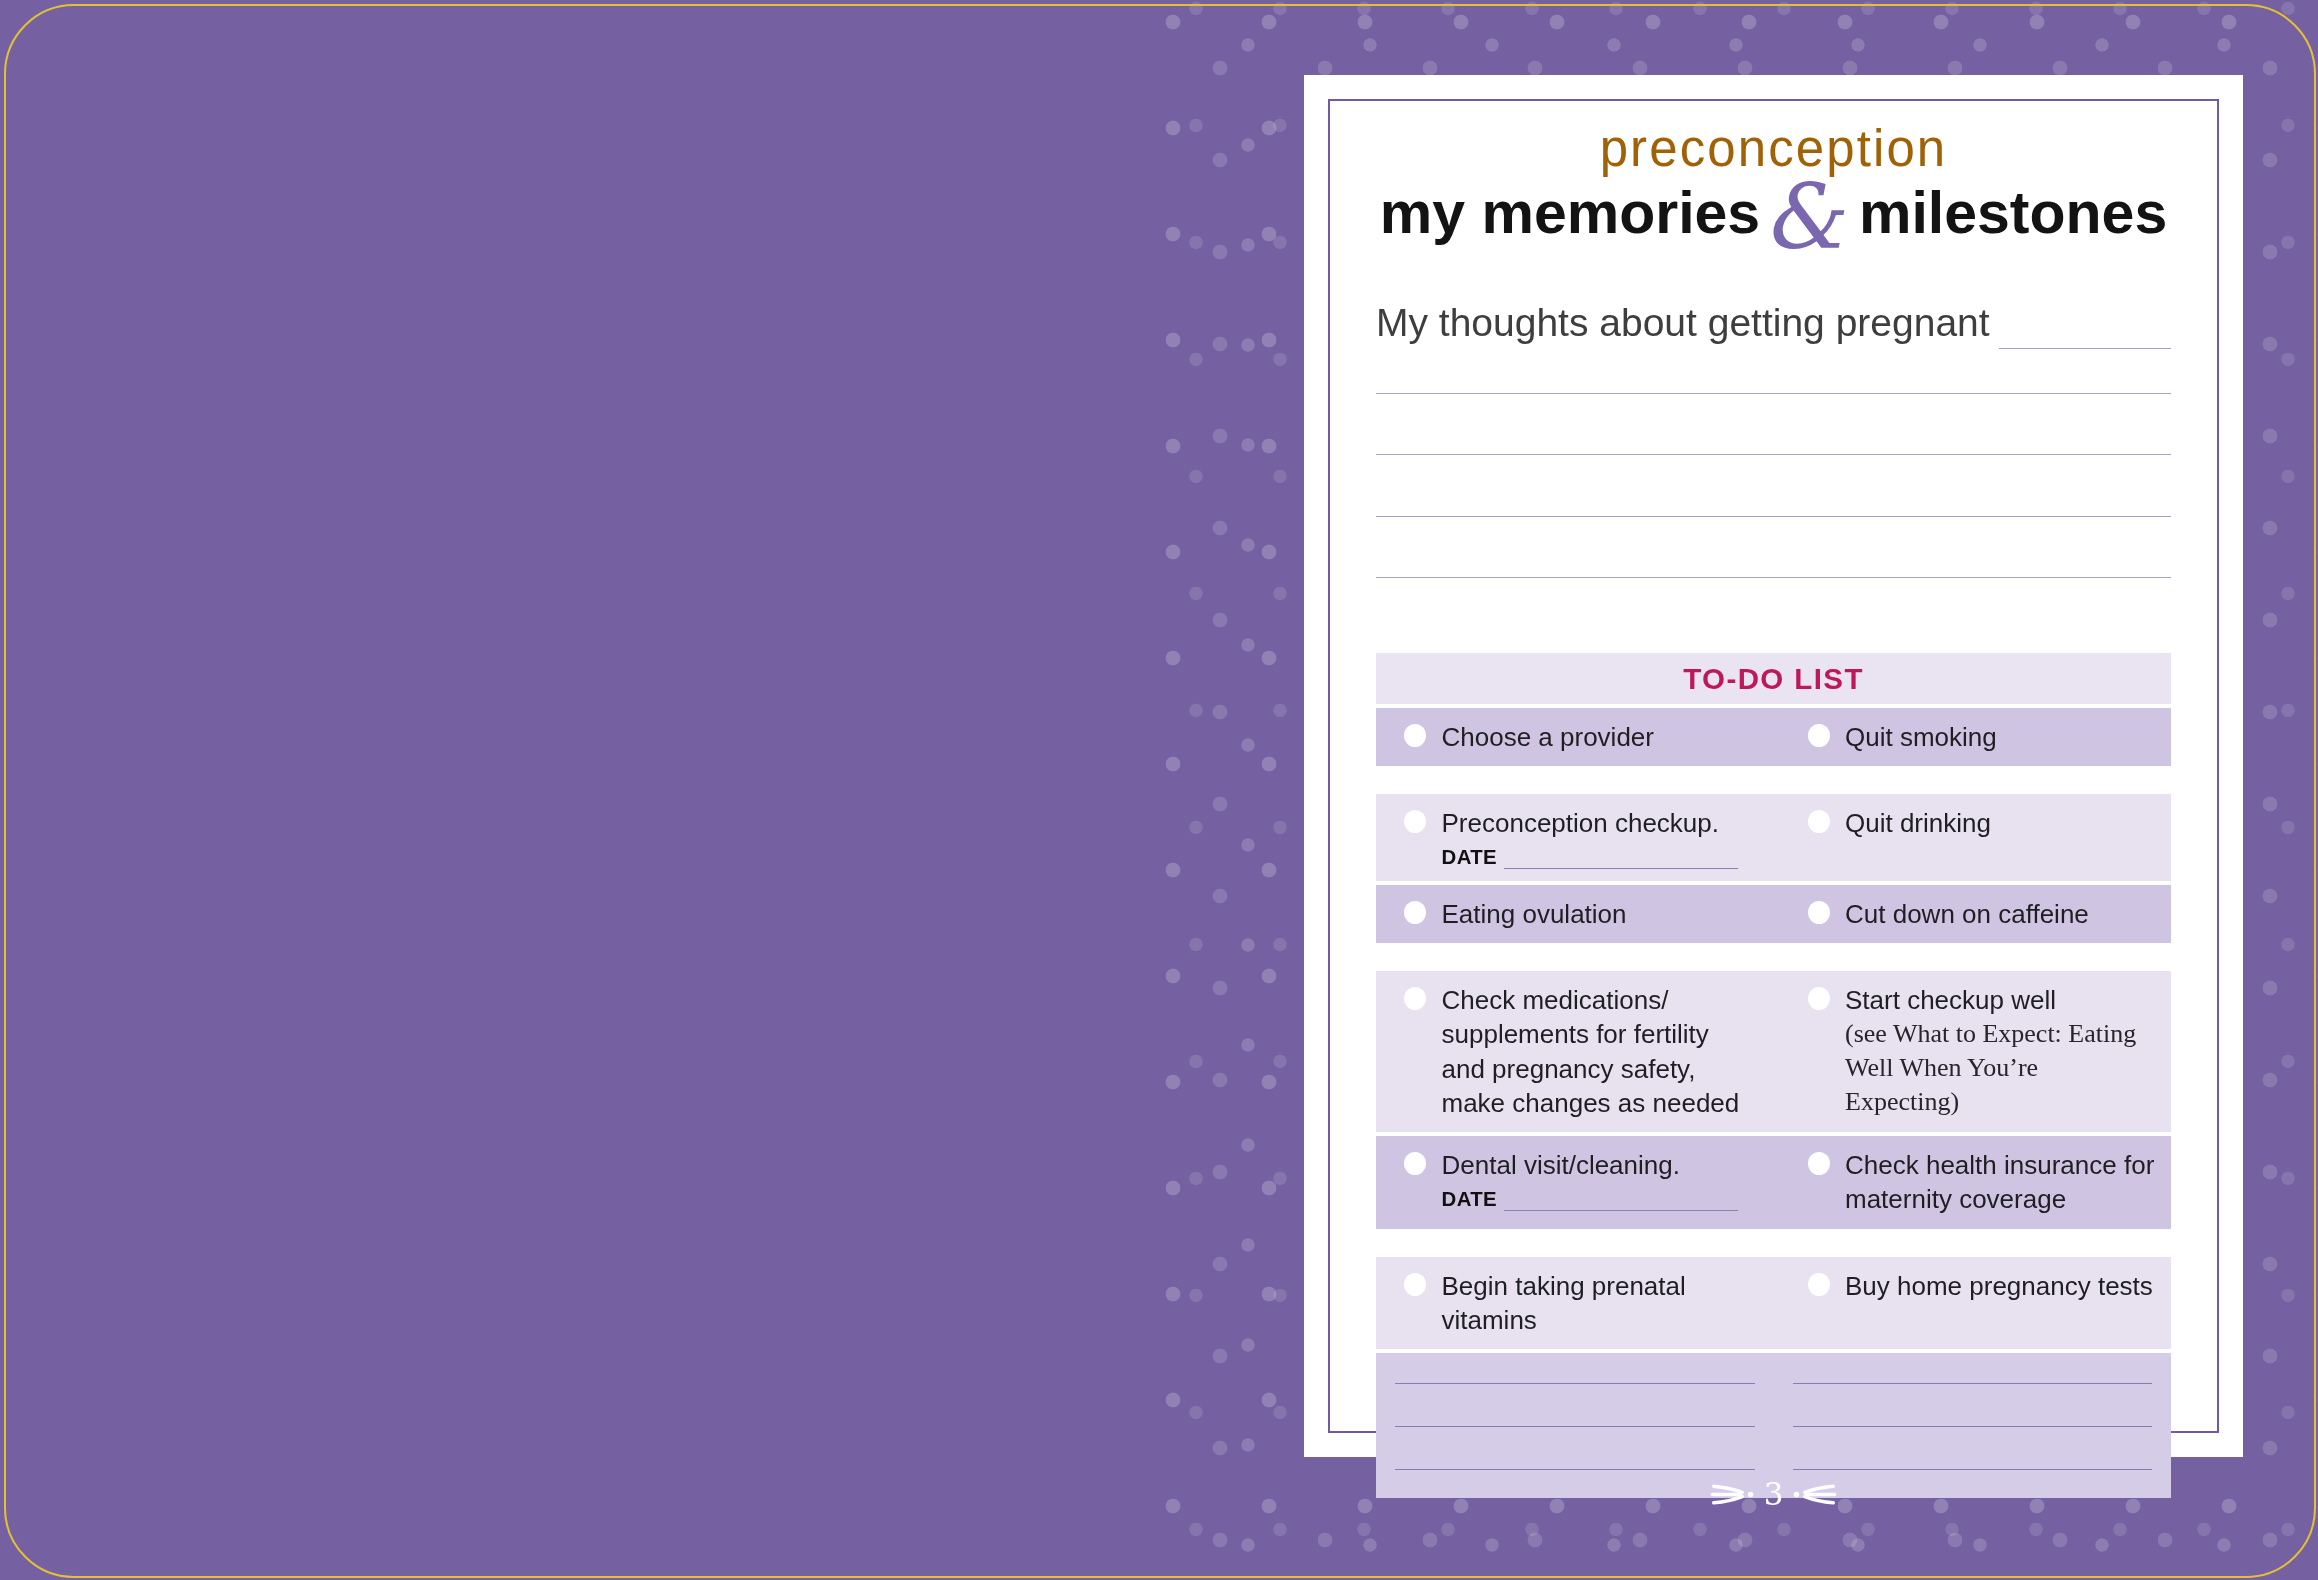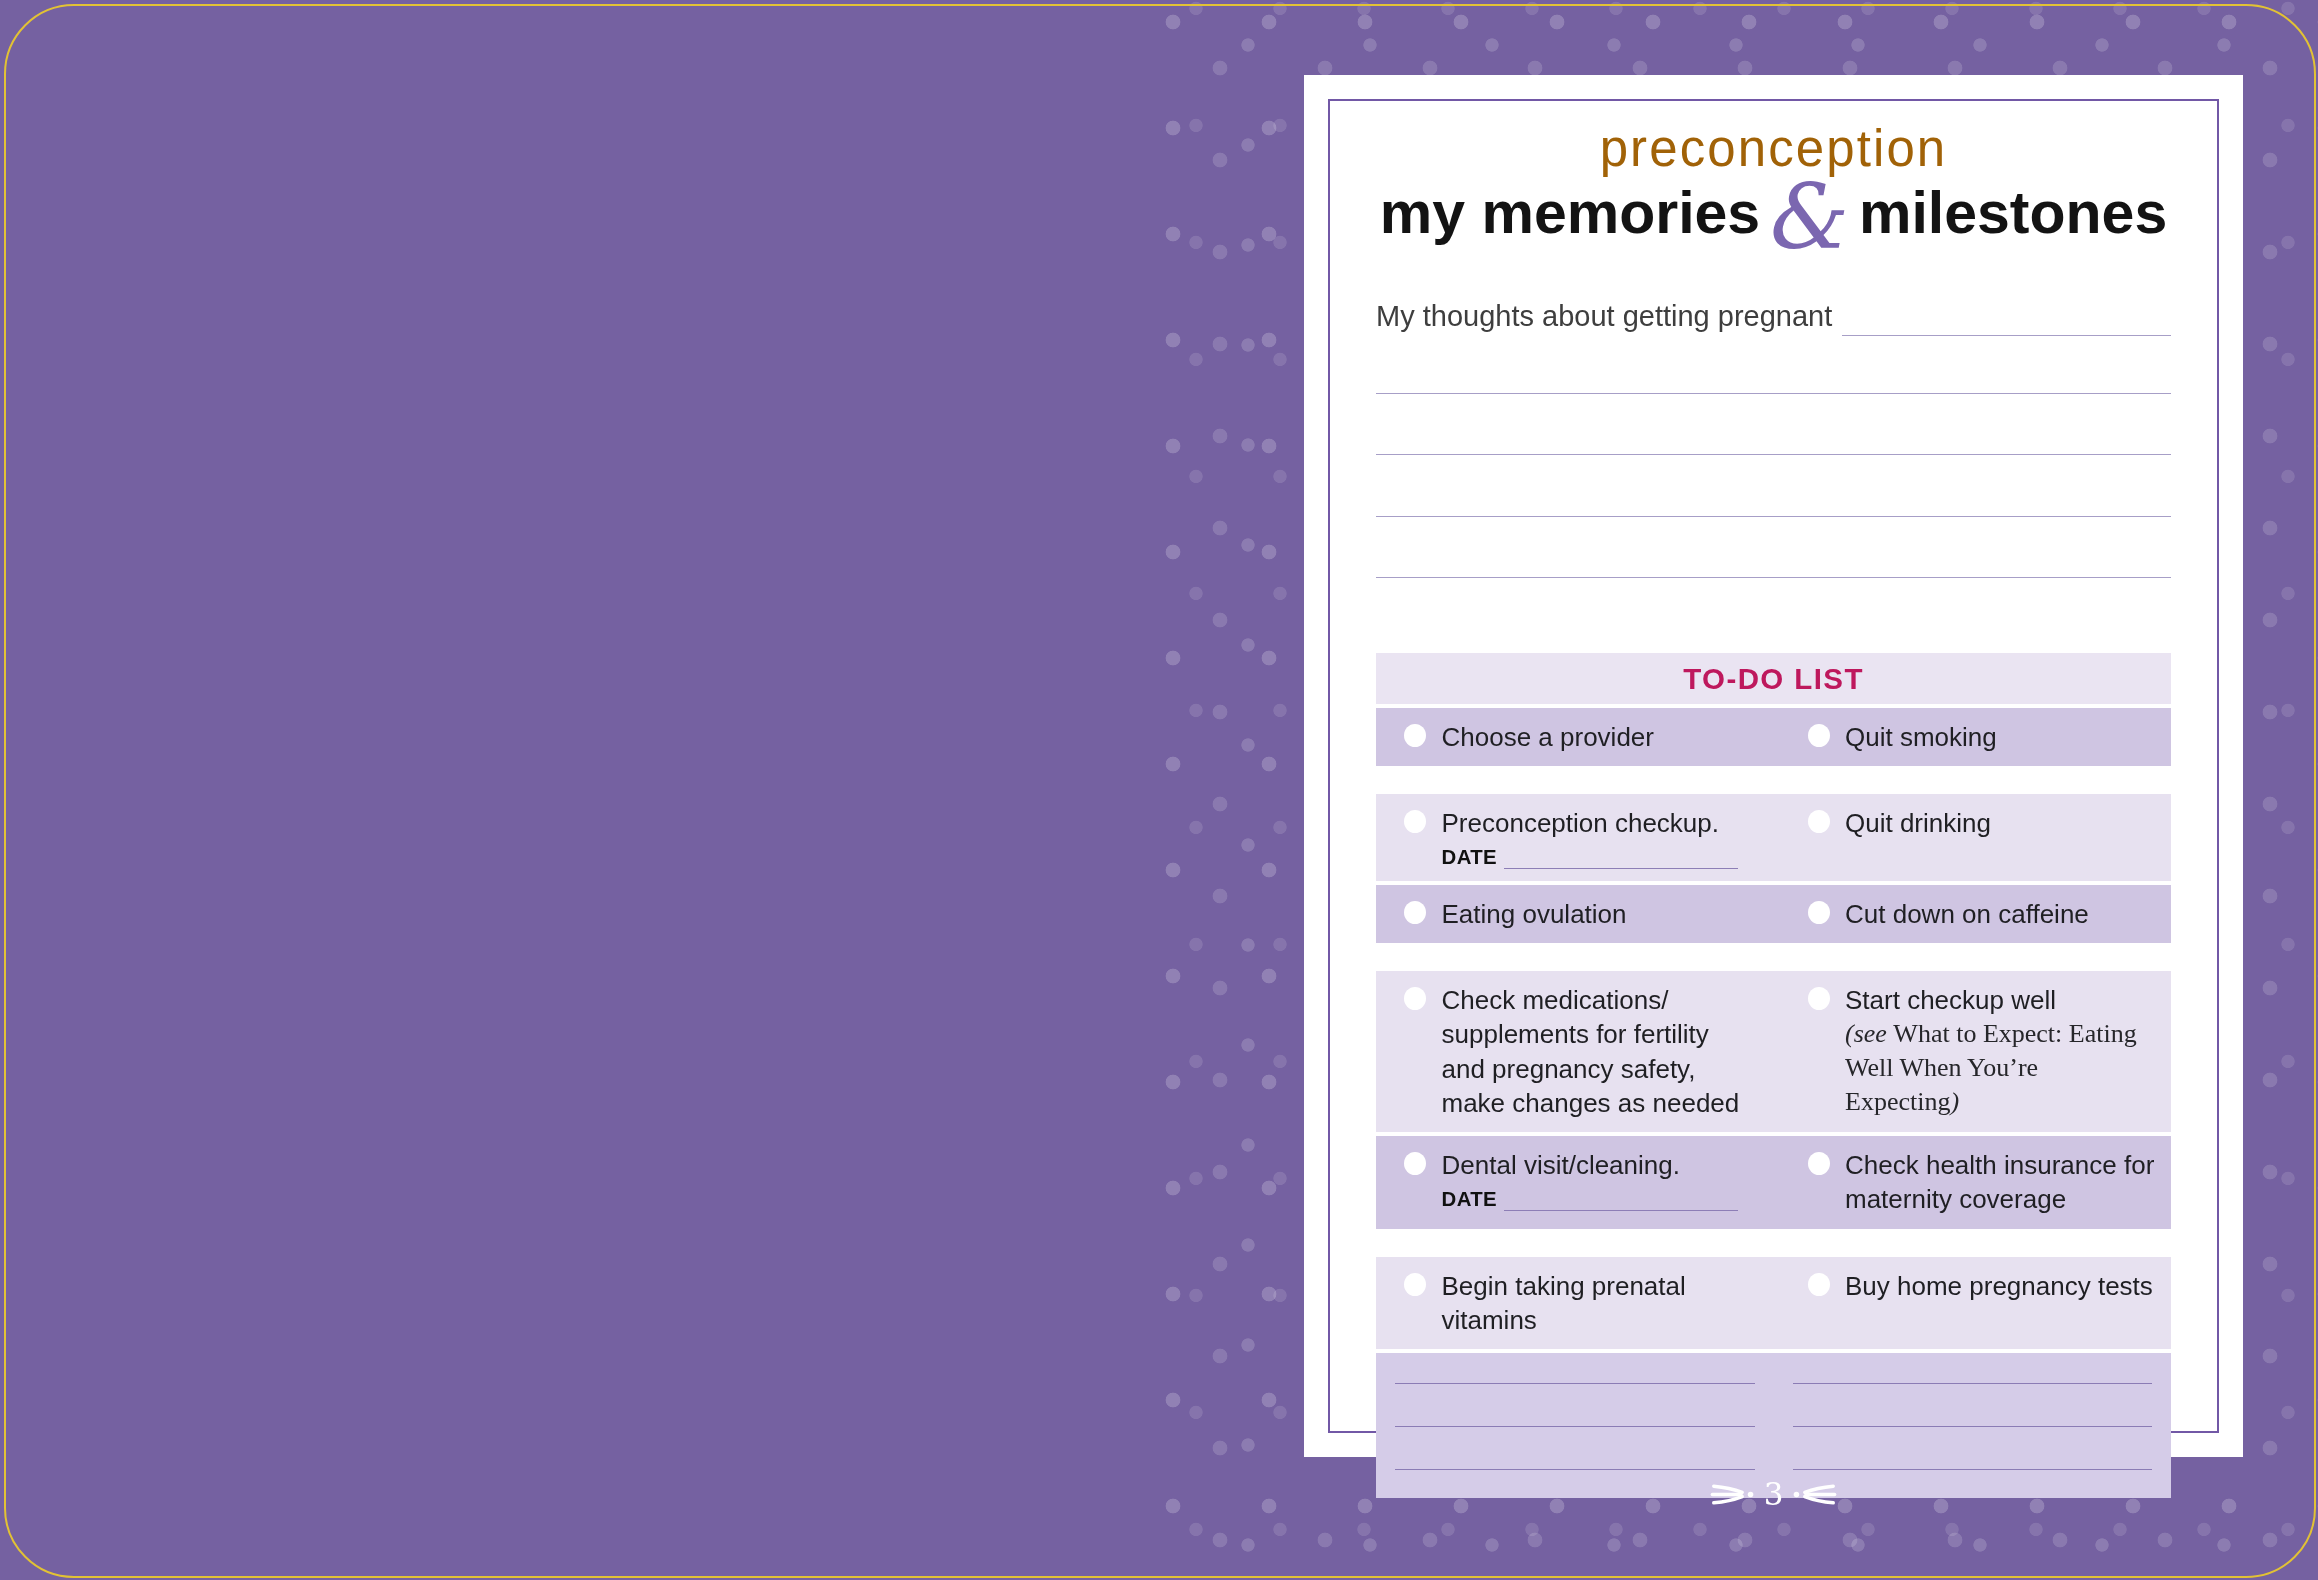--- a/index.html
+++ b/index.html
@@ -46,21 +46,21 @@
   }
   .amp{
     font-family:"DejaVu Serif", serif;font-style:italic;font-weight:400;
     font-size:89px;color:#7b67b0;vertical-align:-0.17em;margin:0 9.8px;
     display:inline-block;line-height:0;
   }
   .prompt-row{
     position:absolute;top:223px;left:72px;width:795px;display:flex;align-items:flex-end;
   }
   .prompt-label{
-    font-size:29px;font-weight:300;color:#3e3e3e;white-space:nowrap;line-height:1.3;
+    font-size:39px;font-weight:300;color:#3e3e3e;white-space:nowrap;line-height:1.3;
   }
   .prompt-line{
     flex:1;margin-left:9.8px;border-bottom:1.4px solid #a79fc7;height:32px;
   }
   .ruled-line{
     position:absolute;left:72px;width:795px;height:0;border-top:1.4px solid #a79fc7;
   }
   
   #todo{
     position:absolute;left:72px;top:578px;width:795px;
@@ -91,21 +91,21 @@
   .date-row{display:flex;align-items:flex-end;margin-top:4.2px;}
   .date-label{
     font-weight:700;font-size:20.4px;letter-spacing:0.4px;color:#111;line-height:1.2;
   }
   .date-line{
     flex:1;margin-left:7px;margin-right:15.5px;border-bottom:1.8px solid #8d7eb6;height:24px;
   }
   .book-note{
     display:block;font-family:"Liberation Serif", serif;font-size:26px;line-height:1.3;color:#26262a;
   }
-  .book-note .it{font-style:italic;text-align:center;}
+  .book-note .it{text-align:center;}
   
   .blank-band{
     background:#d5cce8;display:flex;padding:28px 0 28px 0;
   }
   .blank-col{width:398px;box-sizing:border-box;padding:0 19px;}
   .blank-line{
     height:0;border-top:1.8px solid #8b7cb5;margin-top:42px;
   }
   .blank-line:first-child{margin-top:2.8px;}
   

